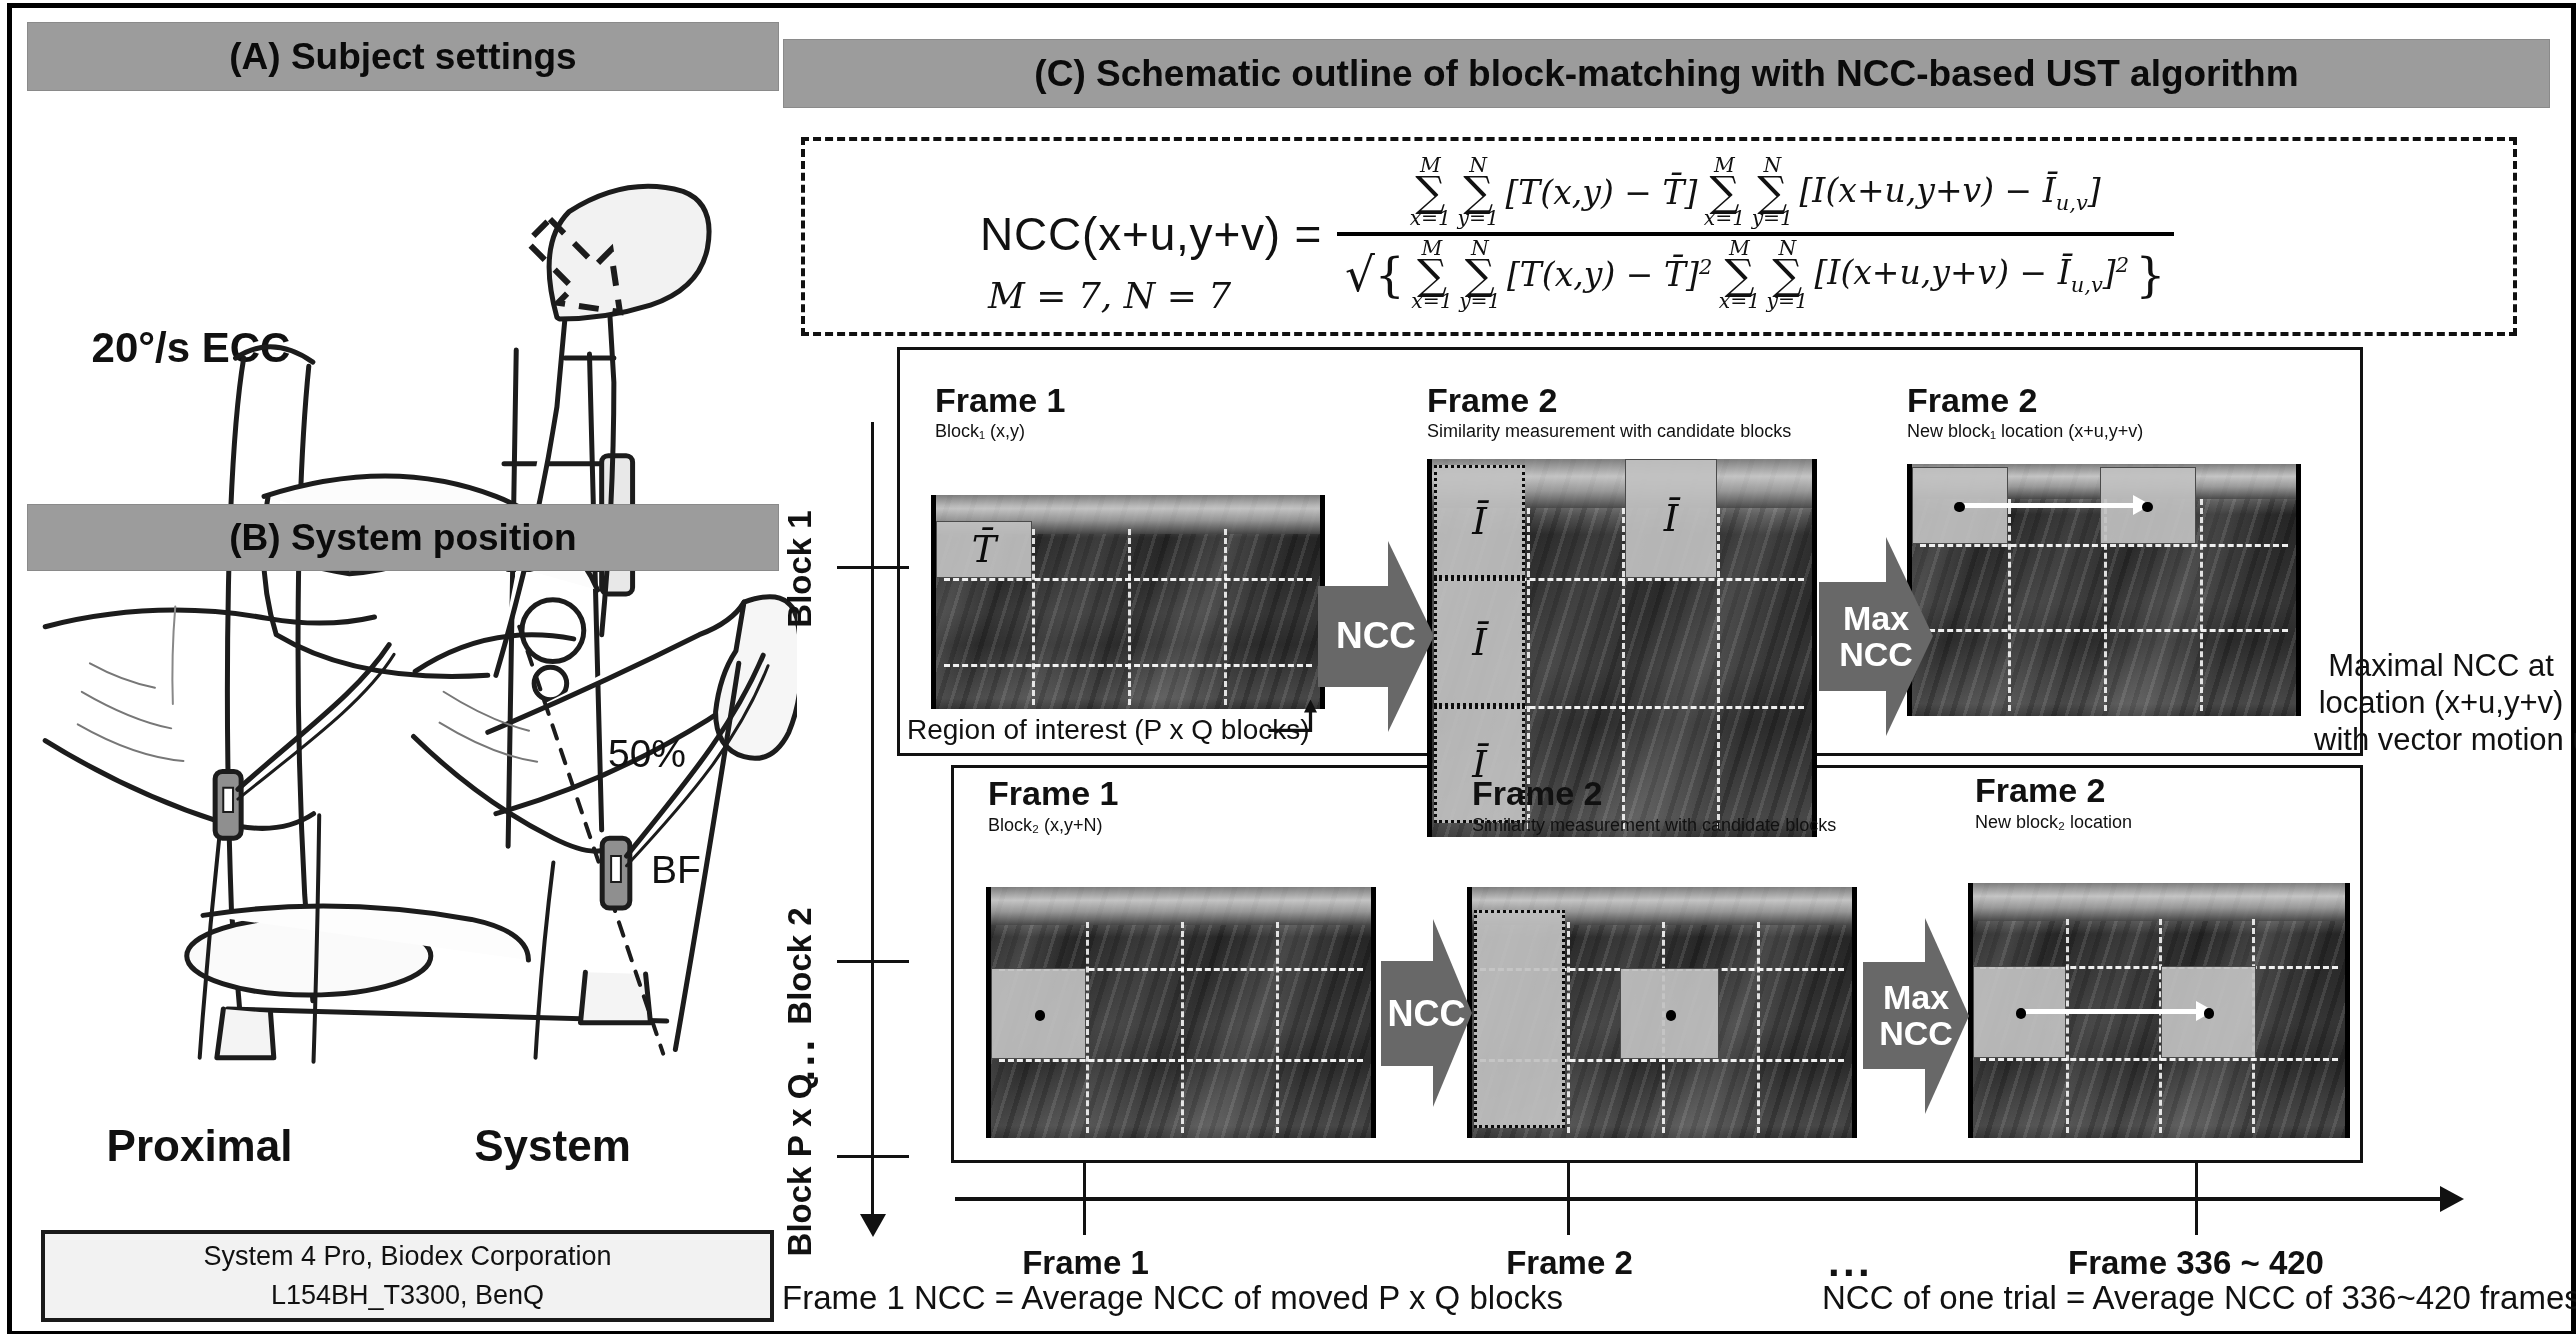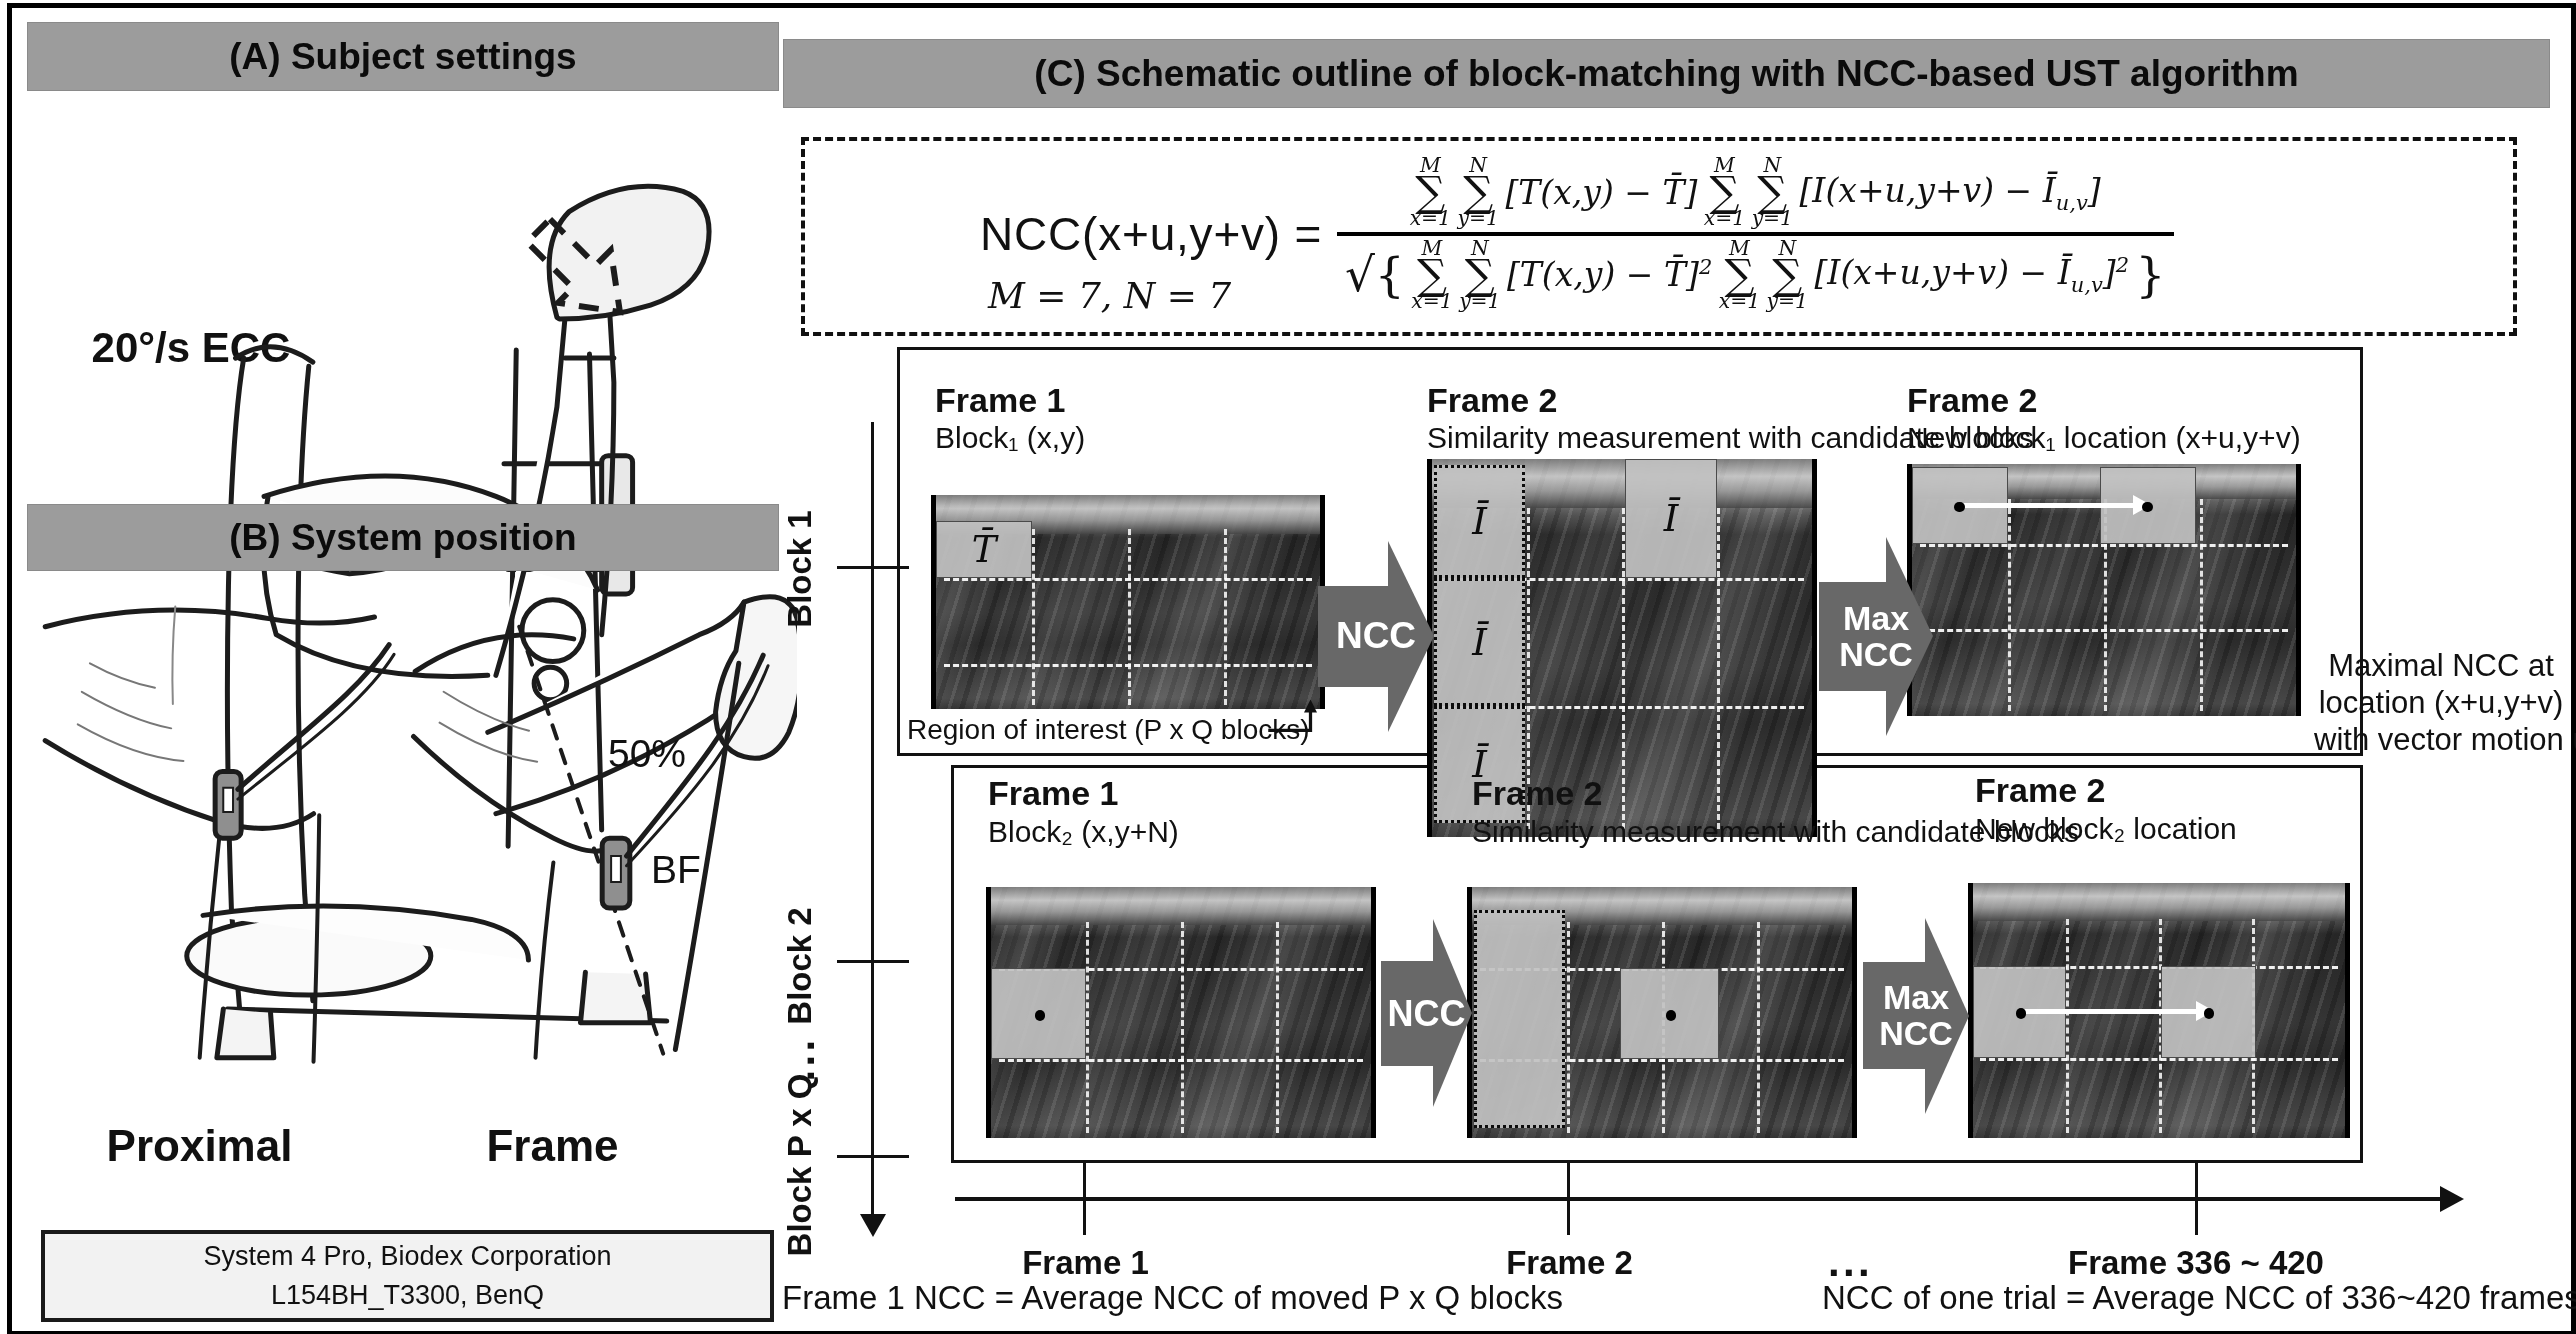--- a/index.html
+++ b/index.html
@@ -37,21 +37,21 @@
   #mn-params{left:988px;top:275px;font-size:36px;font-family:"DejaVu Serif",serif;font-style:italic;}
   
   .line-v{background:#111;width:3.3px;}
   .line-h{background:#111;height:3.3px;}
   .vlabel{transform:translate(-50%,-50%) rotate(-90deg);white-space:nowrap;font-weight:bold;font-size:33px;}
   
   .row-box{border:3.3px solid #111;z-index:1;}
   #row1-box{left:897px;top:347px;width:1460px;height:403px;}
   #row2-box{left:951px;top:765px;width:1406px;height:392px;}
   .ftitle{font-weight:bold;font-size:34px;z-index:4;white-space:nowrap;}
-  .fsub{font-size:30px;z-index:4;white-space:nowrap;}
+  .fsub{font-size:18px;z-index:4;white-space:nowrap;}
   
   .us{z-index:2;background-color:#2e2e2e;border-left:5.7px solid #000;border-right:5.7px solid #000;box-sizing:border-box;
       background-image:
         linear-gradient(113deg, rgba(255,255,255,0) 0%, rgba(255,255,255,.14) 12%, rgba(255,255,255,0) 22%, rgba(255,255,255,.10) 38%, rgba(255,255,255,0) 52%, rgba(255,255,255,.15) 66%, rgba(255,255,255,0) 80%),
         repeating-linear-gradient(107deg, rgba(255,255,255,.10) 0 3.3px, rgba(0,0,0,0) 3.3px 11.4px, rgba(0,0,0,.22) 11.4px 16.3px, rgba(0,0,0,0) 16.3px 24.4px),
         linear-gradient(180deg,#6a6a6a 0%,#b5b5b5 5%,#7c7c7c 10%,#474747 15%,#262626 20%,#2d2d2d 40%,#353535 55%,#2b2b2b 70%,#3d3d3d 85%,#474747 95%,#333 100%);}
   .band{position:absolute;left:0;right:0;top:0;background:linear-gradient(180deg,#808080,#c6c6c6 35%,#9a9a9a 65%,#454545);opacity:.85;}
   .gv{position:absolute;width:0;border-left:3.3px dashed rgba(255,255,255,.85);bottom:2%;}
   .gh{position:absolute;left:2%;right:2%;height:0;border-top:3.3px dashed rgba(255,255,255,.92);}
   .blk{position:absolute;background:rgba(193,193,193,.92);display:flex;align-items:center;justify-content:center;
@@ -149,21 +149,21 @@
 
   <rect x="700" y="300" width="34" height="86" rx="9" fill="#8f8f8f" stroke-width="5"></rect>
   <rect x="711" y="322" width="12" height="32" fill="#fff" stroke-width="2"></rect>
   <path d="M730 322 C800 235 860 165 898 75" stroke-width="5"></path>
   <path d="M730 334 C808 250 868 180 904 88" stroke-width="3"></path>
 </svg>
 
 <div class="abs" id="pct-label">50%</div>
 <div class="abs" id="bf-label">BF</div>
 <div class="abs" id="cap-proximal">Proximal</div>
-<div class="abs" id="cap-middle">Frame</div>
+<div class="abs" id="cap-middle">System</div>
 
 <div class="abs" id="equip-box">
   <div>System 4 Pro, Biodex Corporation</div>
   <div>L154BH_T3300, BenQ</div>
 </div>
 
 <div class="abs hdr" id="hdr-c">
   <span>(C) Schematic outline of block-matching with NCC-based UST algorithm</span>
 </div>
 

